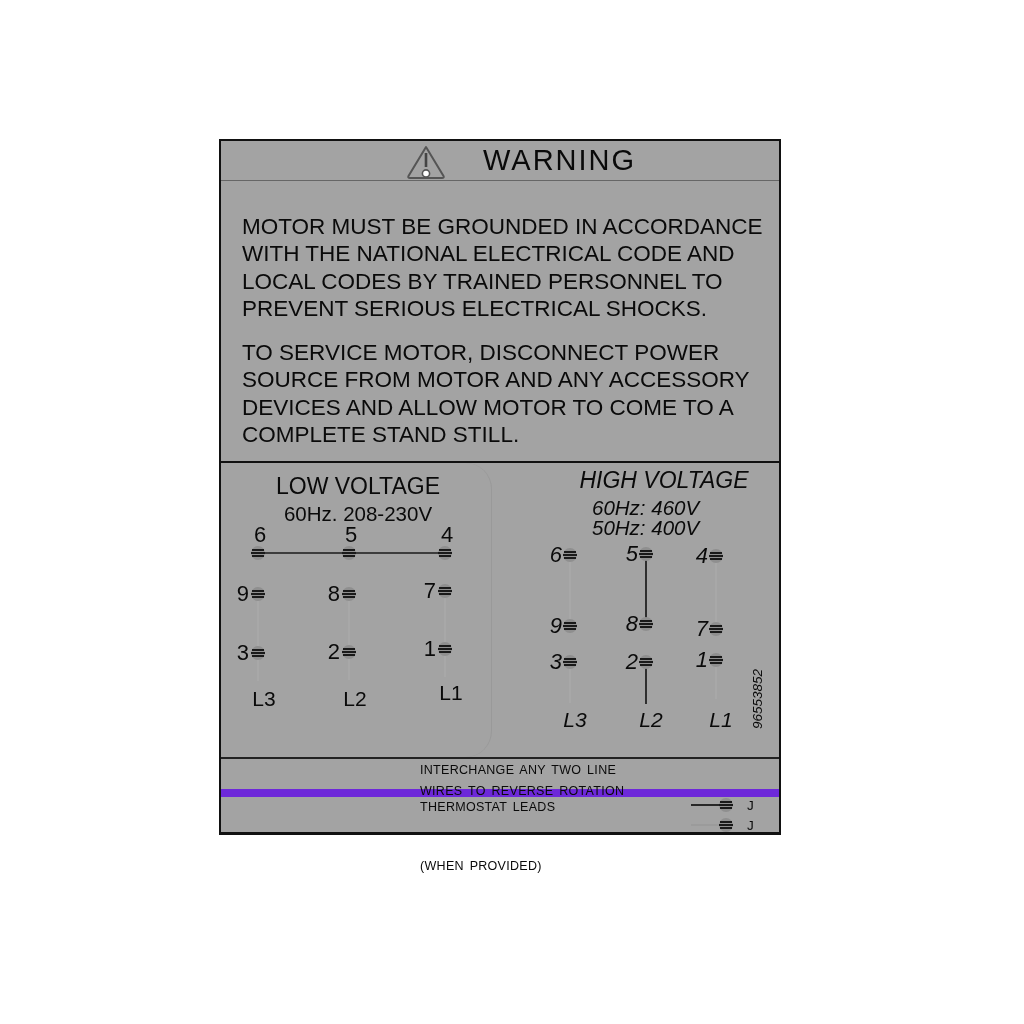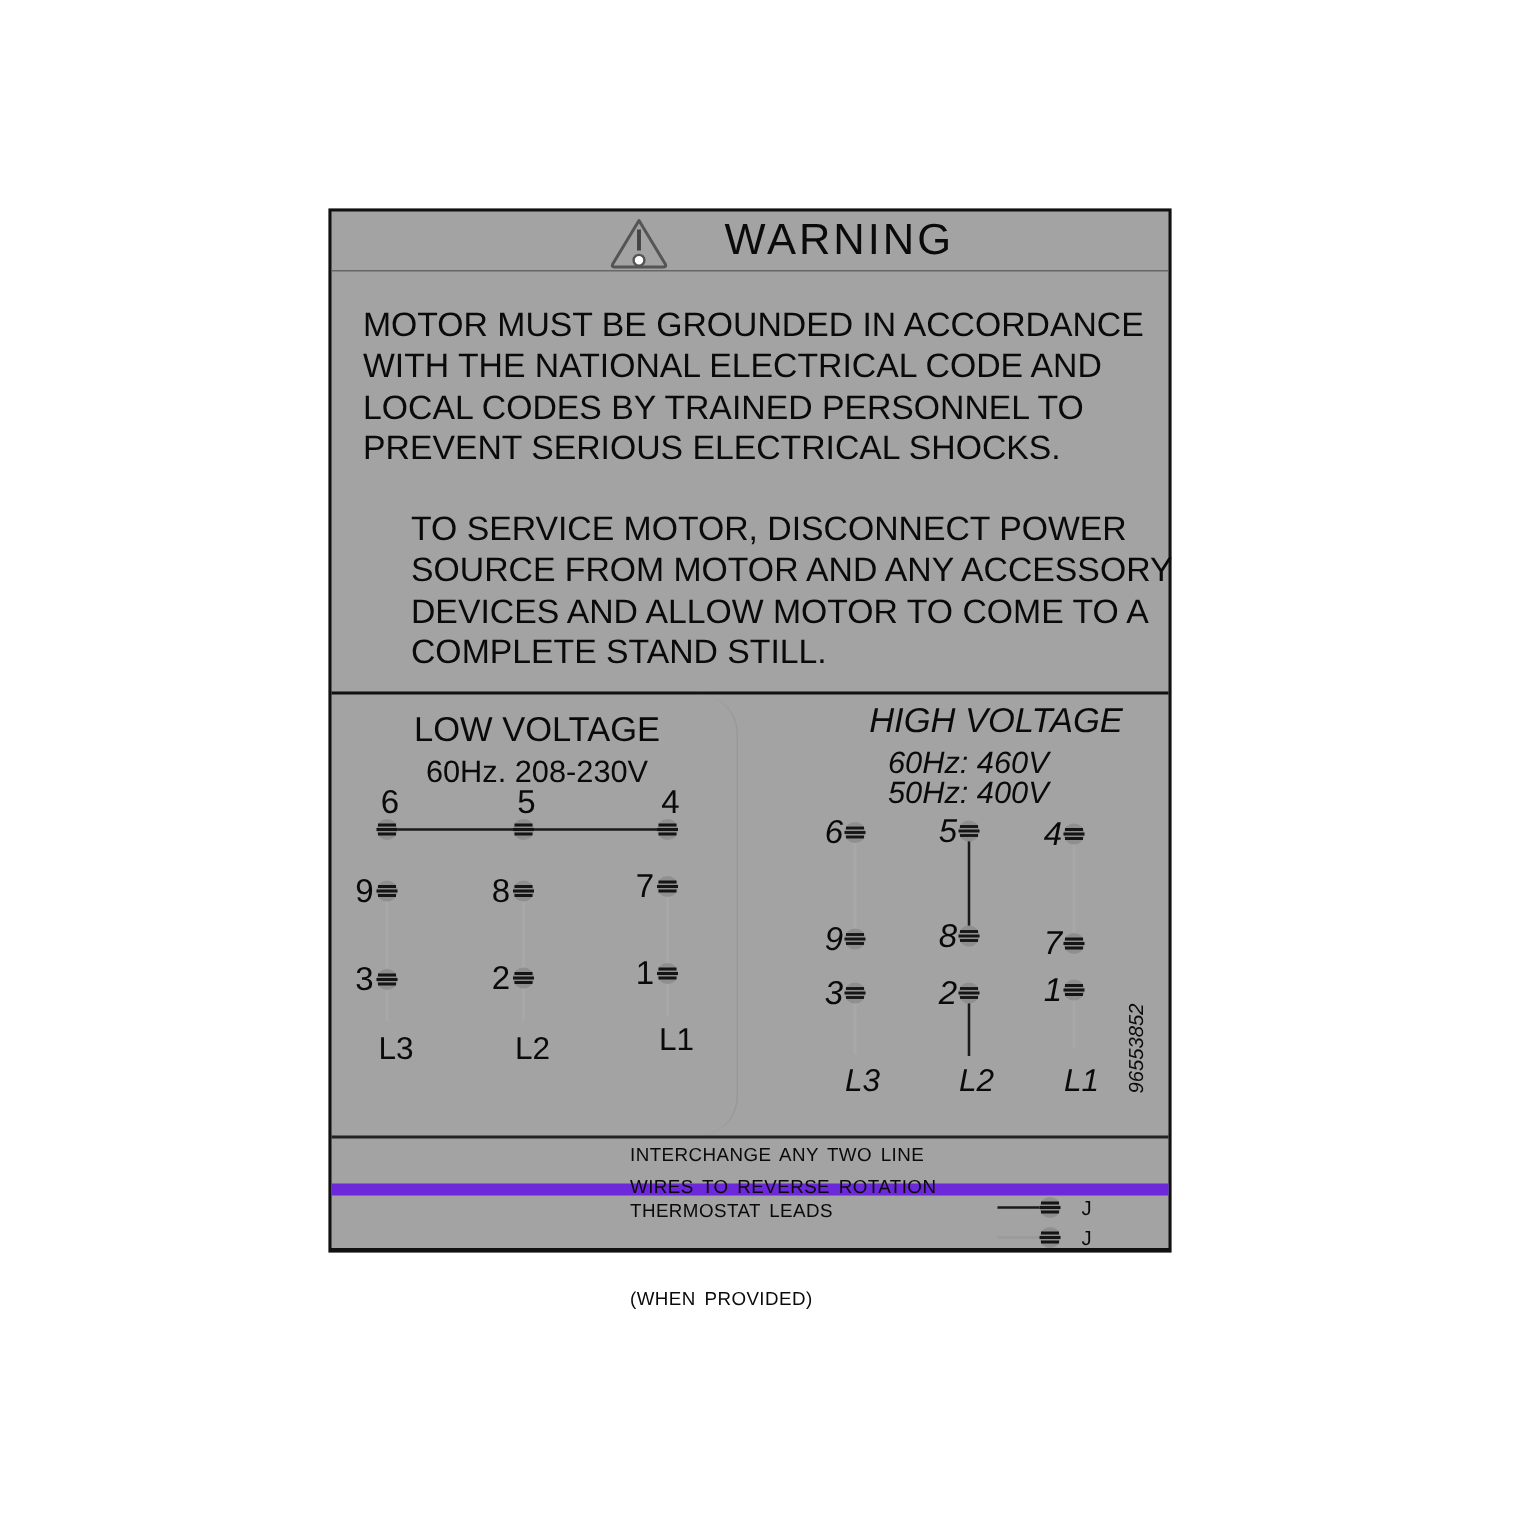--- a/index.html
+++ b/index.html
@@ -7,30 +7,30 @@
           font-family:"Liberation Sans","DejaVu Sans",sans-serif;color:#111;}
   .label-box{position:absolute;left:219px;top:139px;width:562px;height:696px;
              border:2px solid #111;border-bottom-width:3px;box-sizing:border-box;background:#a3a3a3;}
   
   .hdr{position:absolute;left:0;top:0;width:100%;height:40px;border-bottom:1px solid #666;box-sizing:border-box;}
   .hdr-triangle{position:absolute;left:184px;top:3px;width:42px;height:36px;}
   .hdr-title{position:absolute;left:262px;top:3px;font-size:29px;letter-spacing:2px;color:#0a0a0a;}
   
   .body-sec{position:absolute;left:0;top:40px;width:100%;height:282px;border-bottom:2px solid #111;box-sizing:border-box;}
   .para{position:absolute;left:21px;white-space:pre;font-size:22.5px;line-height:27.4px;color:#0a0a0a;}
-  .para1{top:22px;}
-  .para2{top:158px;margin-left:32px;}
+  .para1{top:32px;}
+  .para2{top:158px;}
   
   .diag-sec{position:absolute;left:0;top:322px;width:100%;height:296px;border-bottom:2px solid #222;box-sizing:border-box;}
   .lv-col{position:absolute;left:0;top:0;width:271px;height:294px;border-right:1px solid #999;box-sizing:border-box;border-radius:26px;}
   .hv-col{position:absolute;left:271px;top:0;width:287px;height:294px;font-style:italic;}
   .lv-col svg,.hv-col svg{position:absolute;left:0;top:0;}
   
   .row-interchange{position:absolute;left:0;top:618px;width:100%;height:38px;border-bottom:8px solid #6d28d9;box-sizing:border-box;}
-  .row-thermo{position:absolute;left:0;top:656px;width:100%;height:37px;}
+  .row-thermo{position:absolute;left:0;top:656px;width:100%;height:37px;padding-left:26px;}
   .foot-line{position:absolute;left:199px;font-size:12.5px;letter-spacing:.3px;word-spacing:2px;color:#0a0a0a;white-space:nowrap;}
   .fl1{top:4px;} .fl2{top:25px;}
   .fl3{top:3px;} .fl4{top:32px;margin-top:30px;}
   .leads-svg{position:absolute;right:6px;top:-2px;}
 </style>
 </head>
 <body>
 
 <div class="canvas">
   <div class="label-box">

